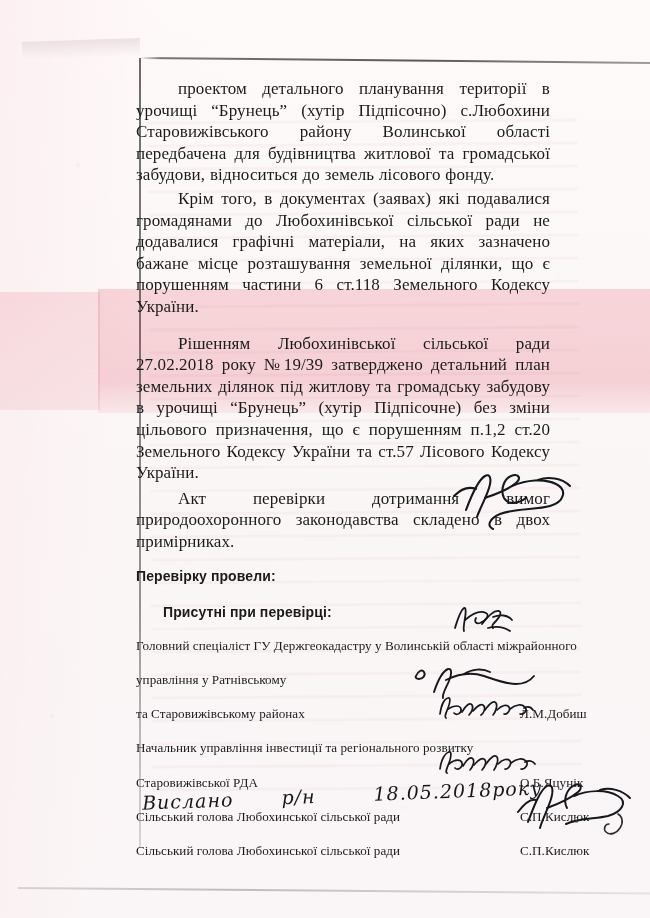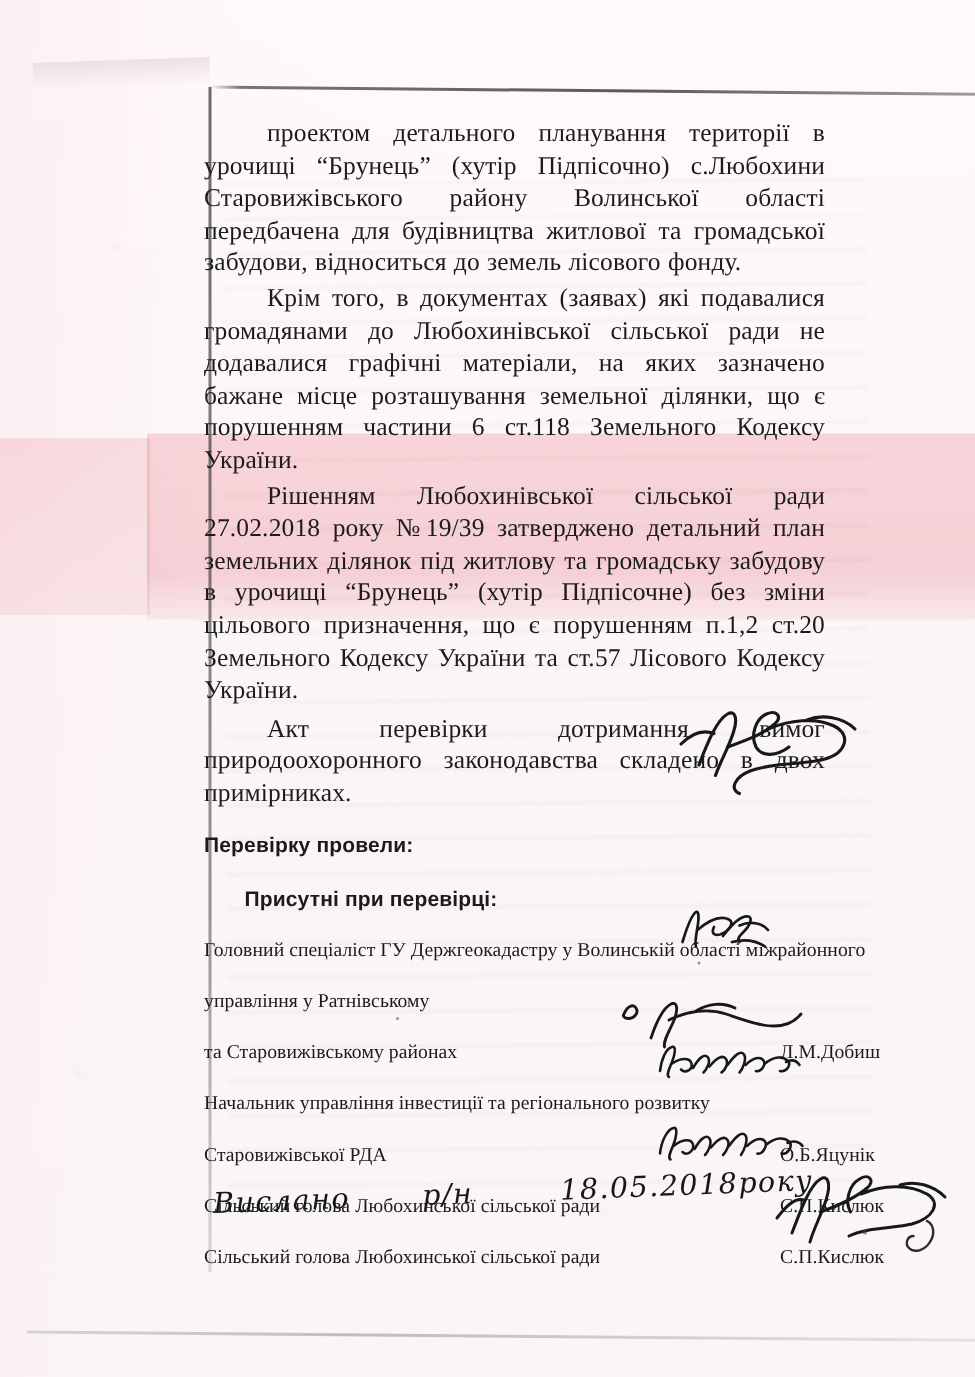--- a/index.html
+++ b/index.html
@@ -215,21 +215,21 @@
   <div class="highlight-band stub"></div>
   <div class="highlight-band"></div>
 
   <div class="sheet">
     <div class="col">
 
       <p class="body">проектом детального планування території в урочищі “Брунець” (хутір Підпісочно) с.Любохини Старовижівського району Волинської області передбачена для будівництва житлової та громадської забудови, відноситься до земель лісового фонду.</p>
 
       <p class="body" style="margin-top:2px;">Крім того, в документах (заявах) які подавалися громадянами до Любохинівської сільської ради не додавалися графічні матеріали, на яких зазначено бажане місце розташування земельної ділянки, що є порушенням частини 6 ст.118 Земельного Кодексу України.</p>
 
-      <p class="body" style="margin-top:2px;">Рішенням Любохинівської сільської ради 27.02.2018 року №19/39 затверджено детальний план земельних ділянок під житлову та громадську забудову в урочищі “Брунець” (хутір Підпісочне) без зміни цільового призначення, що є порушенням п.1,2 ст.20 Земельного Кодексу України та ст.57 Лісового Кодексу України.</p>
+      <p class="body" style="margin-top:15px;">Рішенням Любохинівської сільської ради 27.02.2018 року №19/39 затверджено детальний план земельних ділянок під житлову та громадську забудову в урочищі “Брунець” (хутір Підпісочне) без зміни цільового призначення, що є порушенням п.1,2 ст.20 Земельного Кодексу України та ст.57 Лісового Кодексу України.</p>
 
       <p class="body" style="margin-top:4px;">Акт перевірки дотримання вимог природоохоронного законодавства складено в двох примірниках.</p>
 
       <h3 class="heading" style="margin-top:16px;">Перевірку провели:</h3>
 
 
       <h3 class="heading" style="margin-top:20px;margin-left:27px;">Присутні при перевірці:</h3>
 
       <div class="sigline" style="margin-top:17px;">
         <span class="role">Головний спеціаліст ГУ Держгеокадастру у Волинській області міжрайонного</span>

